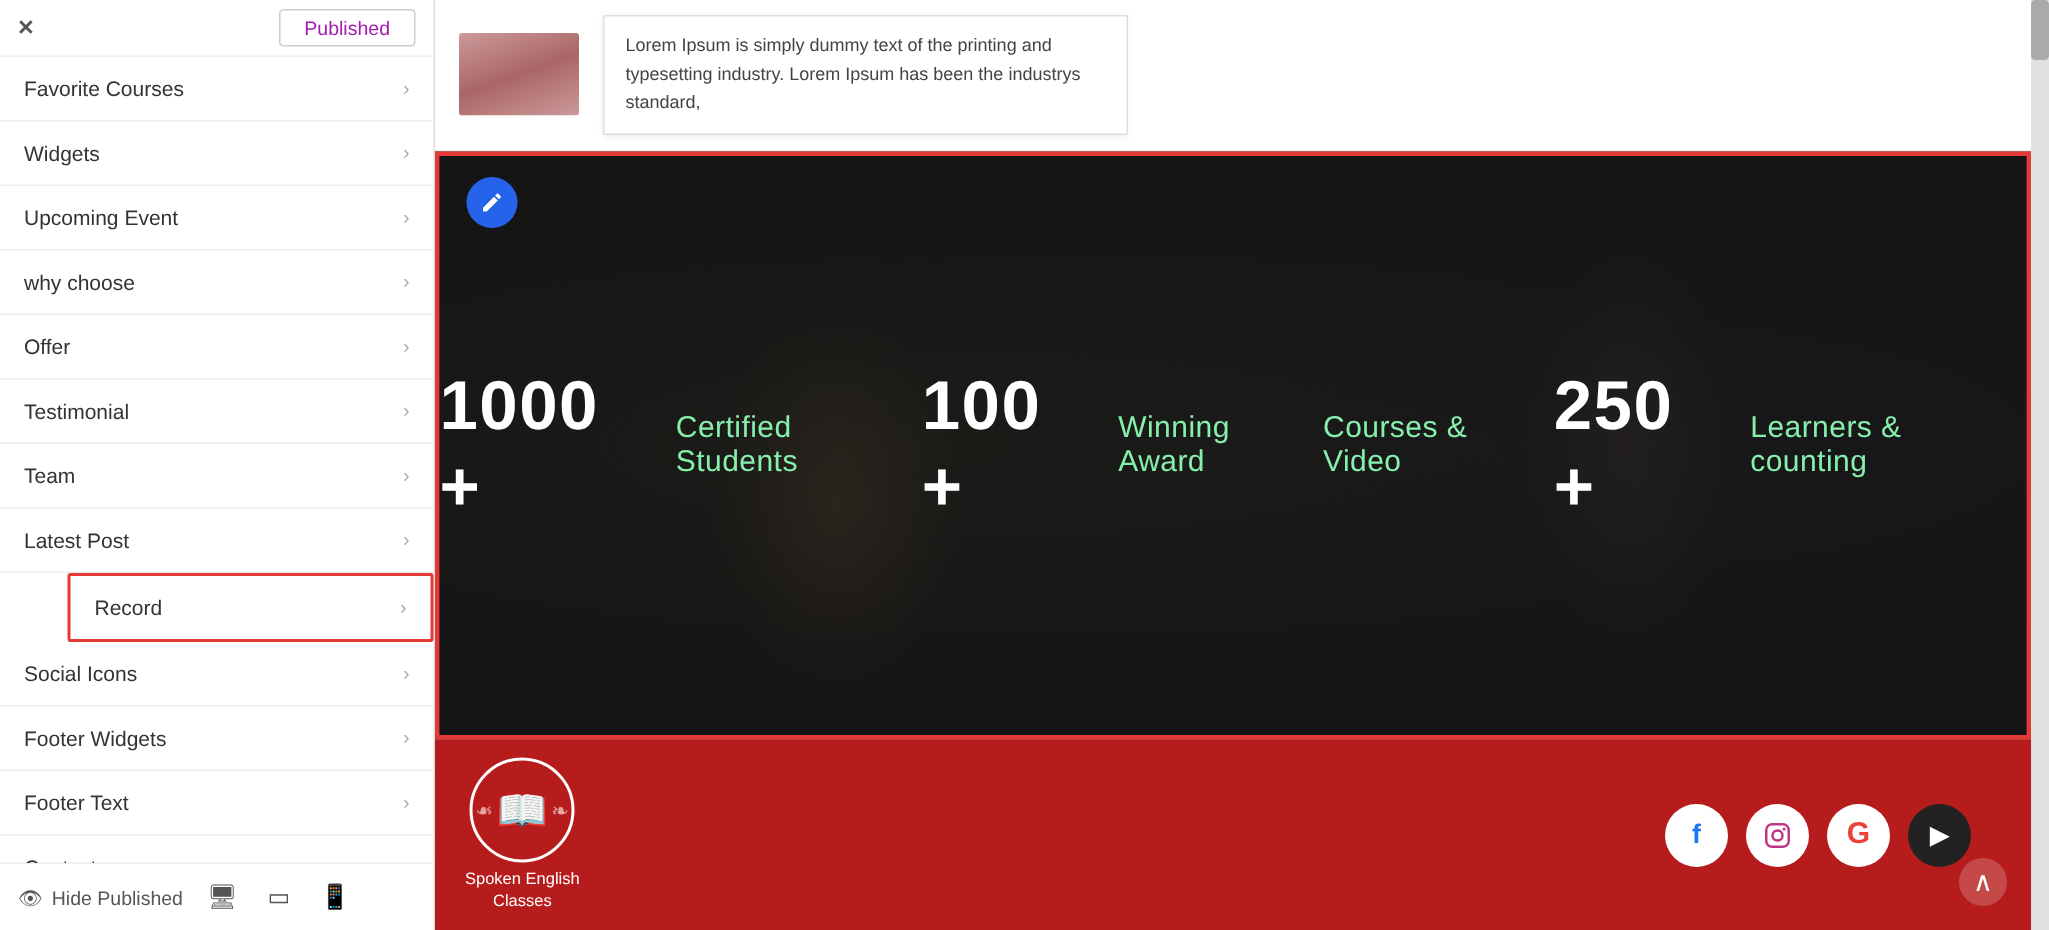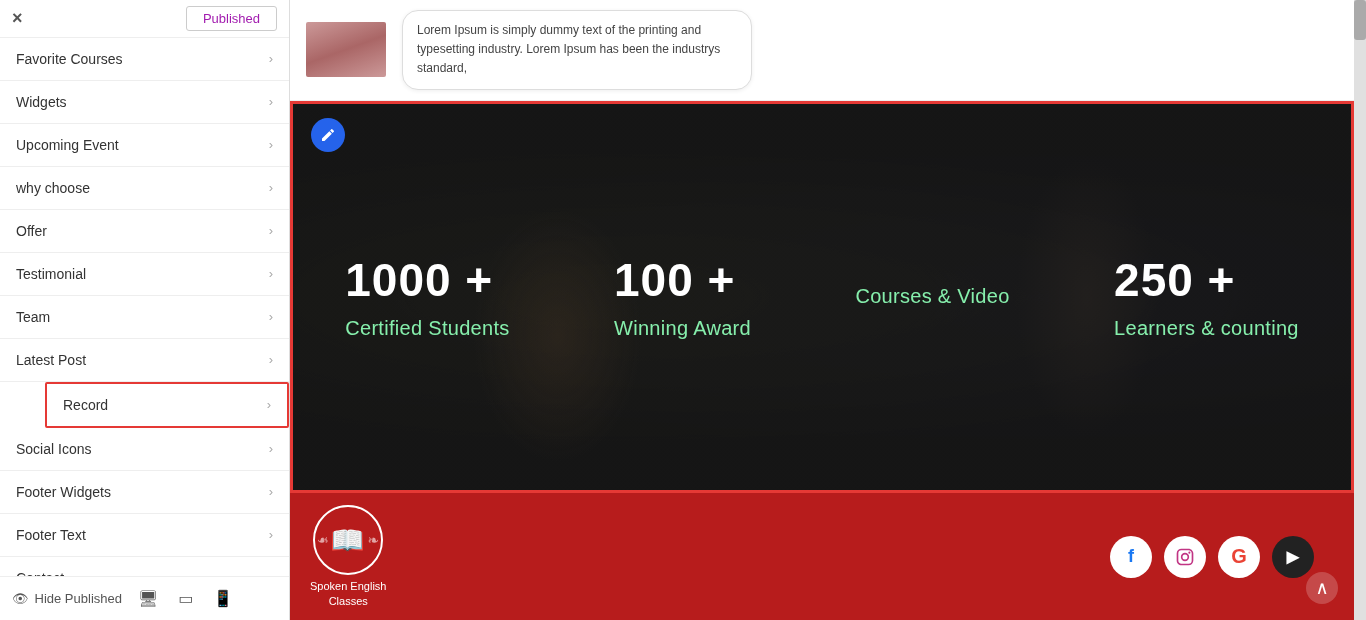--- a/index.html
+++ b/index.html
@@ -114,21 +114,21 @@
       position: relative;
     }
     .top-card-image-inner {
       width: 100%;
       height: 100%;
       background: linear-gradient(160deg, #cc9999 0%, #aa6666 50%, #cc9999 100%);
     }
     .top-card-bubble {
       background: #fff;
       border: 1px solid #ddd;
-      border-radius: 16px;
+      border-radius: 1px;
       padding: 10px 14px;
       font-size: 12px;
       color: #444;
       max-width: 350px;
       line-height: 1.6;
       box-shadow: 0 1px 4px rgba(0,0,0,0.07);
     }
 
     
     .record-section {
@@ -169,22 +169,22 @@
       border-radius: 50%;
       display: flex;
       align-items: center;
       justify-content: center;
       z-index: 2;
       cursor: pointer;
     }
     .edit-btn-circle svg { width: 16px; height: 16px; fill: #fff; }
     .stat-item {
       display: flex;
-      flex-direction: column;
-      align-items: flex-start;
+      flex-direction: row;
+      align-items: center;
       gap: 10px;
       z-index: 1;
     }
     .stat-number {
       font-size: 46px;
       font-weight: 900;
       color: #fff;
       letter-spacing: 1px;
     }
     .stat-label {

